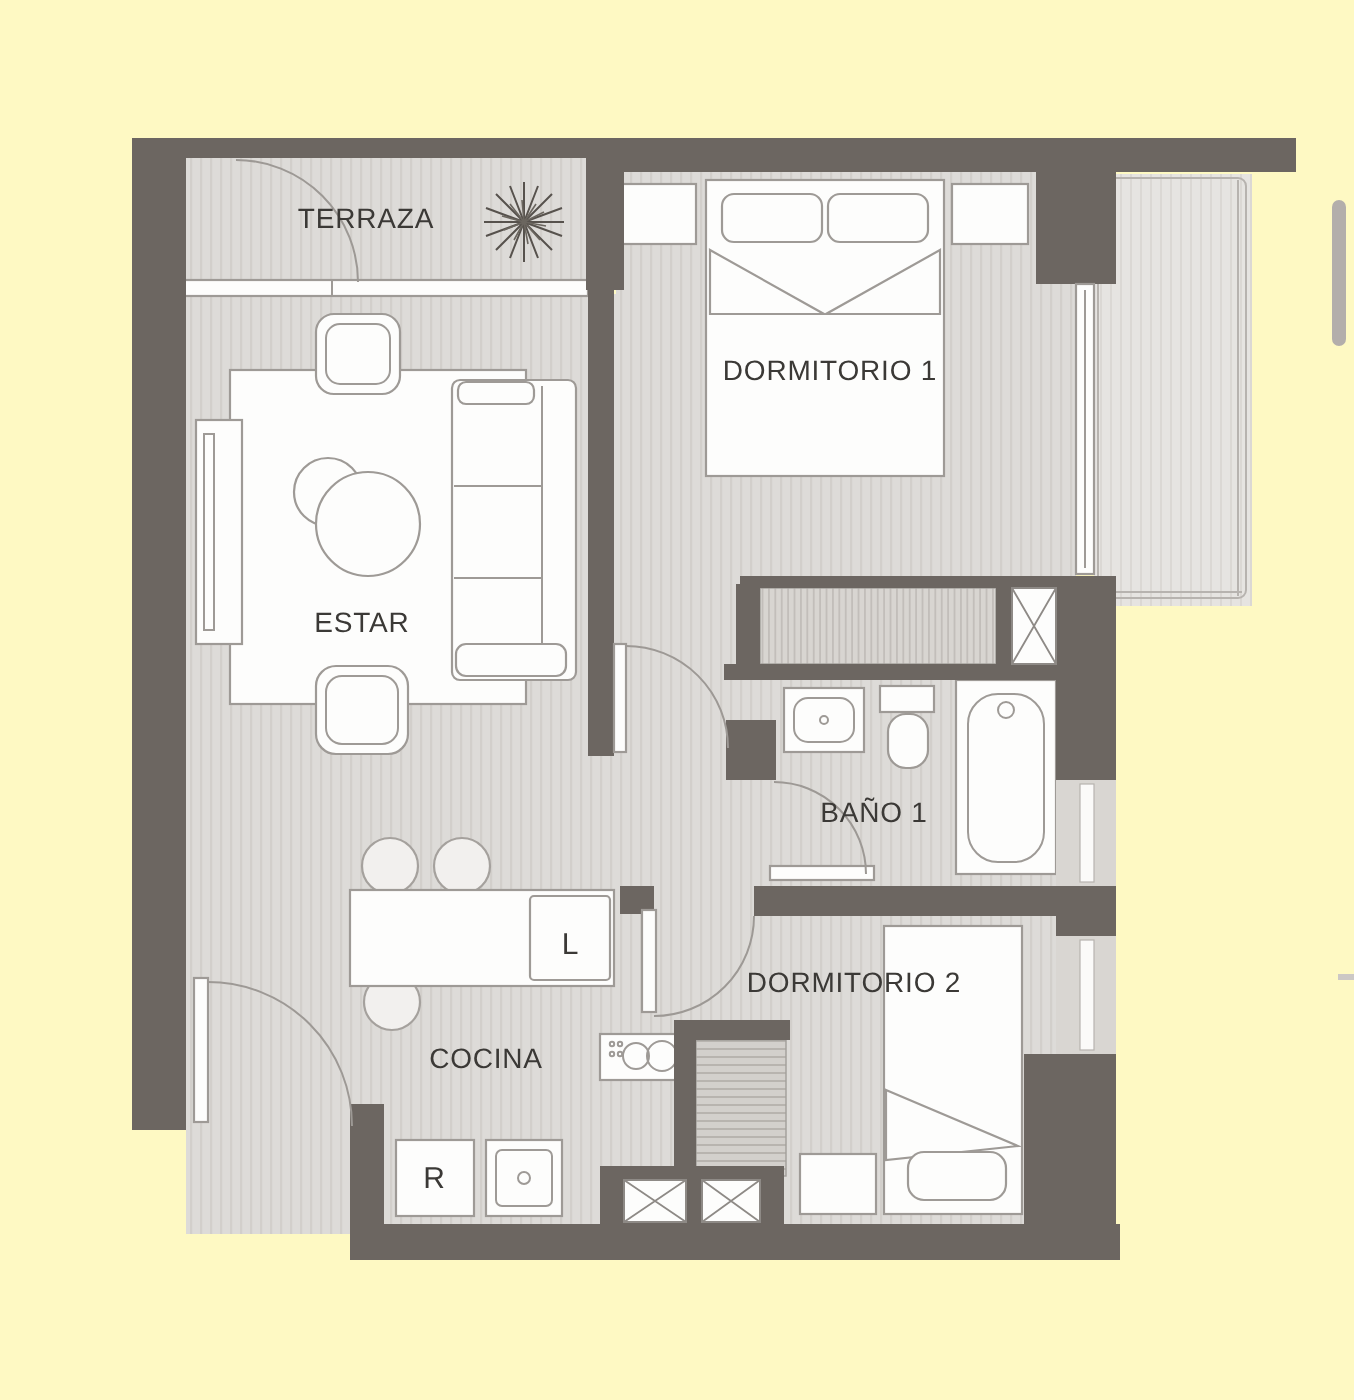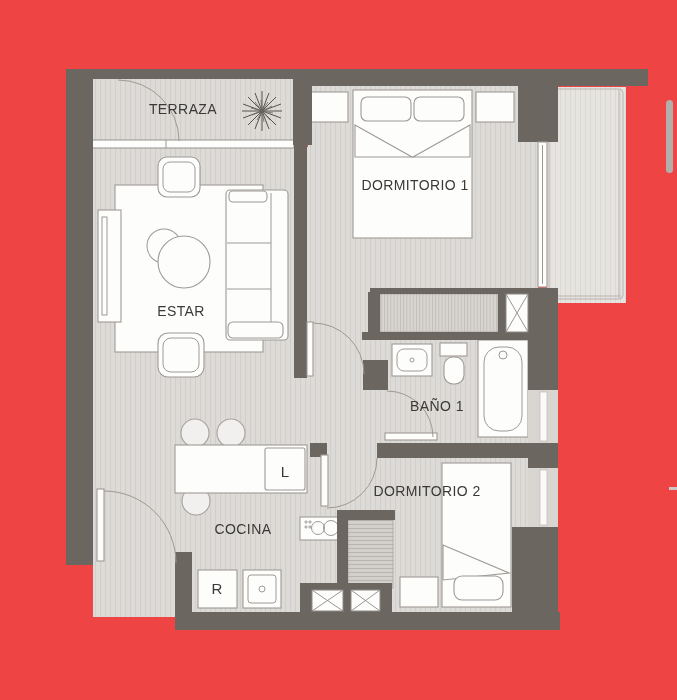--- a/index.html
+++ b/index.html
@@ -1,16 +1,16 @@
 <!DOCTYPE html>
 <html><head>
 <meta charset="utf-8">
 <style>
   html,body{margin:0;padding:0;background:#ffffff;}
-  .stage{position:relative;width:677px;height:700px;background:#ef4444;overflow:hidden;
+  .stage{position:relative;width:677px;height:700px;background:#fef9c3;overflow:hidden;
          font-family:"Liberation Sans",sans-serif;}
   svg{display:block;}
   .wall{fill:#6C6661;stroke:none;}
   .furn{fill:#FDFDFC;stroke:#9E9A96;stroke-width:1.1;}
   .furnline{stroke:#9E9A96;stroke-width:1;fill:none;}
   .stool{fill:#F2F0EE;stroke:#A5A19D;stroke-width:1.1;}
   .arc{stroke:#9D9995;stroke-width:1;fill:none;}
   .frame{stroke:#B7B3AF;stroke-width:1;fill:none;}
   .winband{fill:#D9D6D2;}
   .winslit{fill:#FBFAF9;stroke:#B7B3AF;stroke-width:0.6;}

